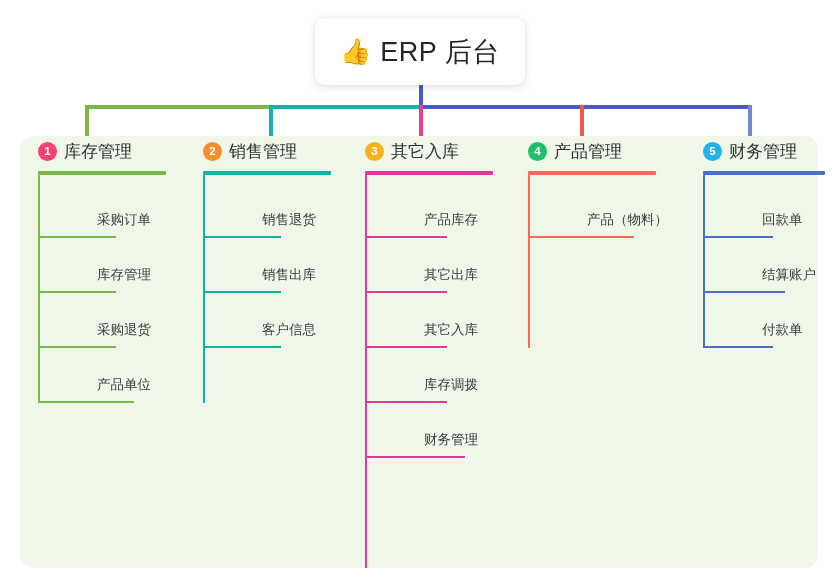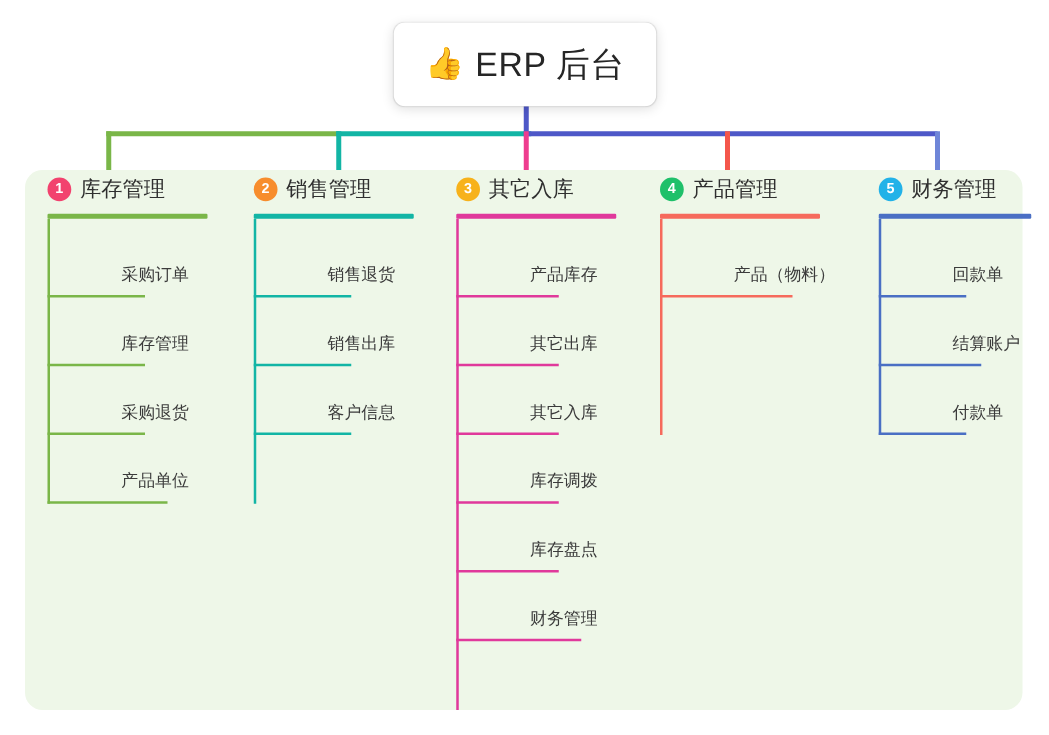--- a/index.html
+++ b/index.html
@@ -187,24 +187,20 @@
             </div>
             <div class="item">
               <span class="item-label">其它入库</span>
               <div class="item-rule" style="width: 82px; background: rgb(224, 57, 155);"></div>
             </div>
             <div class="item">
               <span class="item-label">库存调拨</span>
               <div class="item-rule" style="width: 82px; background: rgb(224, 57, 155);"></div>
             </div>
             <div class="item">
-              <span class="item-label">库存盘点</span>
-              <div class="item-rule" style="width: 82px; background: rgb(224, 57, 155);"></div>
-            </div>
-            <div class="item">
               <span class="item-label">财务管理</span>
               <div class="item-rule" style="width: 100px; background: rgb(224, 57, 155);"></div>
             </div>
           </div>
         </div>
         <div class="col" style="left: 490px; width: 175px;">
           <div class="col-head">
             <span class="badge" style="background: rgb(31, 192, 106);">4</span>
             <span class="head-label">产品管理</span>
           </div>

